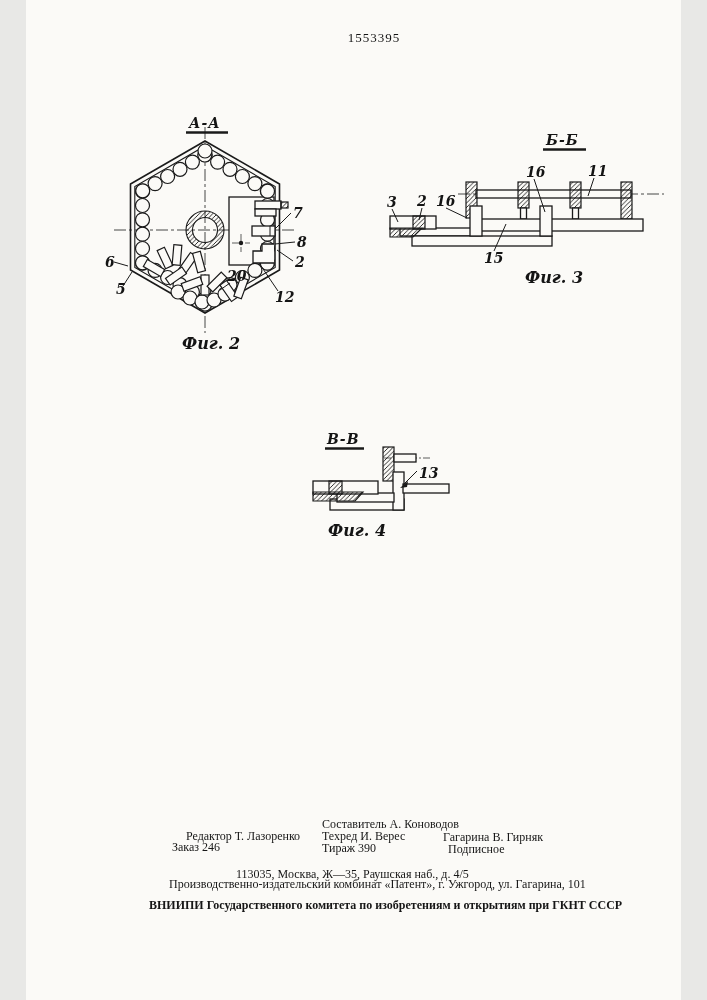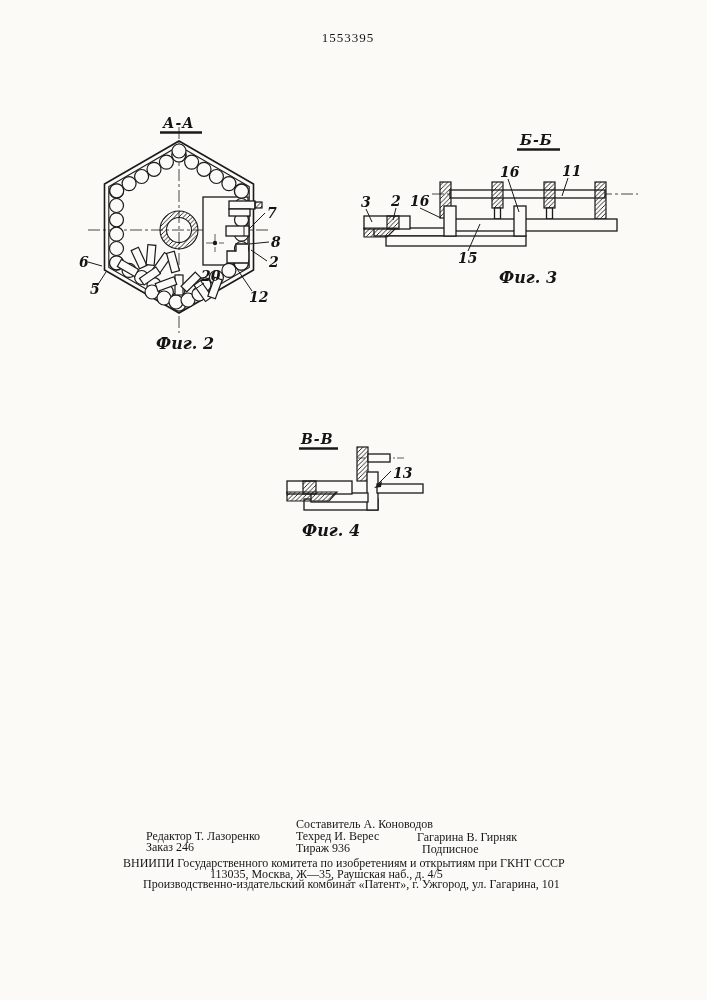--- a/index.html
+++ b/index.html
@@ -1,17 +1,17 @@
 <!DOCTYPE html>
 <html><head>
 <meta charset="utf-8">
 <style>
   html,body{margin:0;padding:0;}
   body{background:#e8e8e6;}
-  #page{position:relative;width:707px;height:1000px;background:#fbfaf7;margin:0 auto;
+  #page{position:relative;width:655px;height:1000px;background:#fbfaf7;margin:0 auto;
         font-family:"Liberation Serif",serif;color:#141414;overflow:hidden;}
   #patent-number{position:absolute;left:0;top:30px;width:696px;text-align:center;
         font-size:13px;letter-spacing:1px;color:#141414;}
   svg{position:absolute;left:0;top:0;}
   .outline{fill:none;stroke:#1a1a1a;stroke-width:1.6;}
   .inline{fill:none;stroke:#1a1a1a;stroke-width:1.1;}
   .white{fill:#fbfaf7;stroke:#1a1a1a;stroke-width:1.3;}
   .hatched{fill:url(#hatch);stroke:#1a1a1a;stroke-width:1.2;}
   .cl{stroke:#1a1a1a;stroke-width:.8;fill:none;stroke-dasharray:12 3 3 3;}
   .cl2{stroke:#1a1a1a;stroke-width:.7;fill:none;stroke-dasharray:7 2 2 2;}
@@ -206,24 +206,24 @@
       <line class="leader" x1="391" y1="471" x2="377" y2="485"></line>
       <polygon points="374,488 382,481 381,487" fill="#1a1a1a"></polygon>
       <text class="lbl" x="393" y="478">13</text>
 
       <text class="cap" x="302" y="536">Фиг. 4</text>
     </g>
   </svg>
 
   <div>
     <div class="colo" style="left:296px;top:819px;">Составитель А. Коноводов</div>
-    <div class="colo" style="left:146px;top:831px;">Редактор Т. Лазоренко</div>
+    <div class="colo" style="left:160px;top:831px;">Редактор Т. Лазоренко</div>
     <div class="colo" style="left:296px;top:831px;">Техред И. Верес</div>
     <div class="colo" style="left:417px;top:832px;">Гагарина В. Гирняк</div>
     <div class="colo" style="left:146px;top:842px;">Заказ 246</div>
-    <div class="colo" style="left:296px;top:843px;">Тираж 936</div>
+    <div class="colo" style="left:296px;top:843px;">Тираж 390</div>
     <div class="colo" style="left:422px;top:844px;">Подписное</div>
-    <div class="colo" style="left:123px;top:858px;">ВНИИПИ Государственного комитета по изобретениям и открытиям при ГКНТ СССР</div>
+    <div class="colo" style="left:123px;top:900px;font-weight:bold;">ВНИИПИ Государственного комитета по изобретениям и открытиям при ГКНТ СССР</div>
     <div class="colo" style="left:210px;top:869px;">113035,  Москва,  Ж—35,  Раушская  наб.,  д.  4/5</div>
     <div class="colo" style="left:143px;top:879px;">Производственно-издательский комбинат «Патент», г. Ужгород, ул. Гагарина, 101</div>
   </div>
 
 </div>
 
 </body></html>

